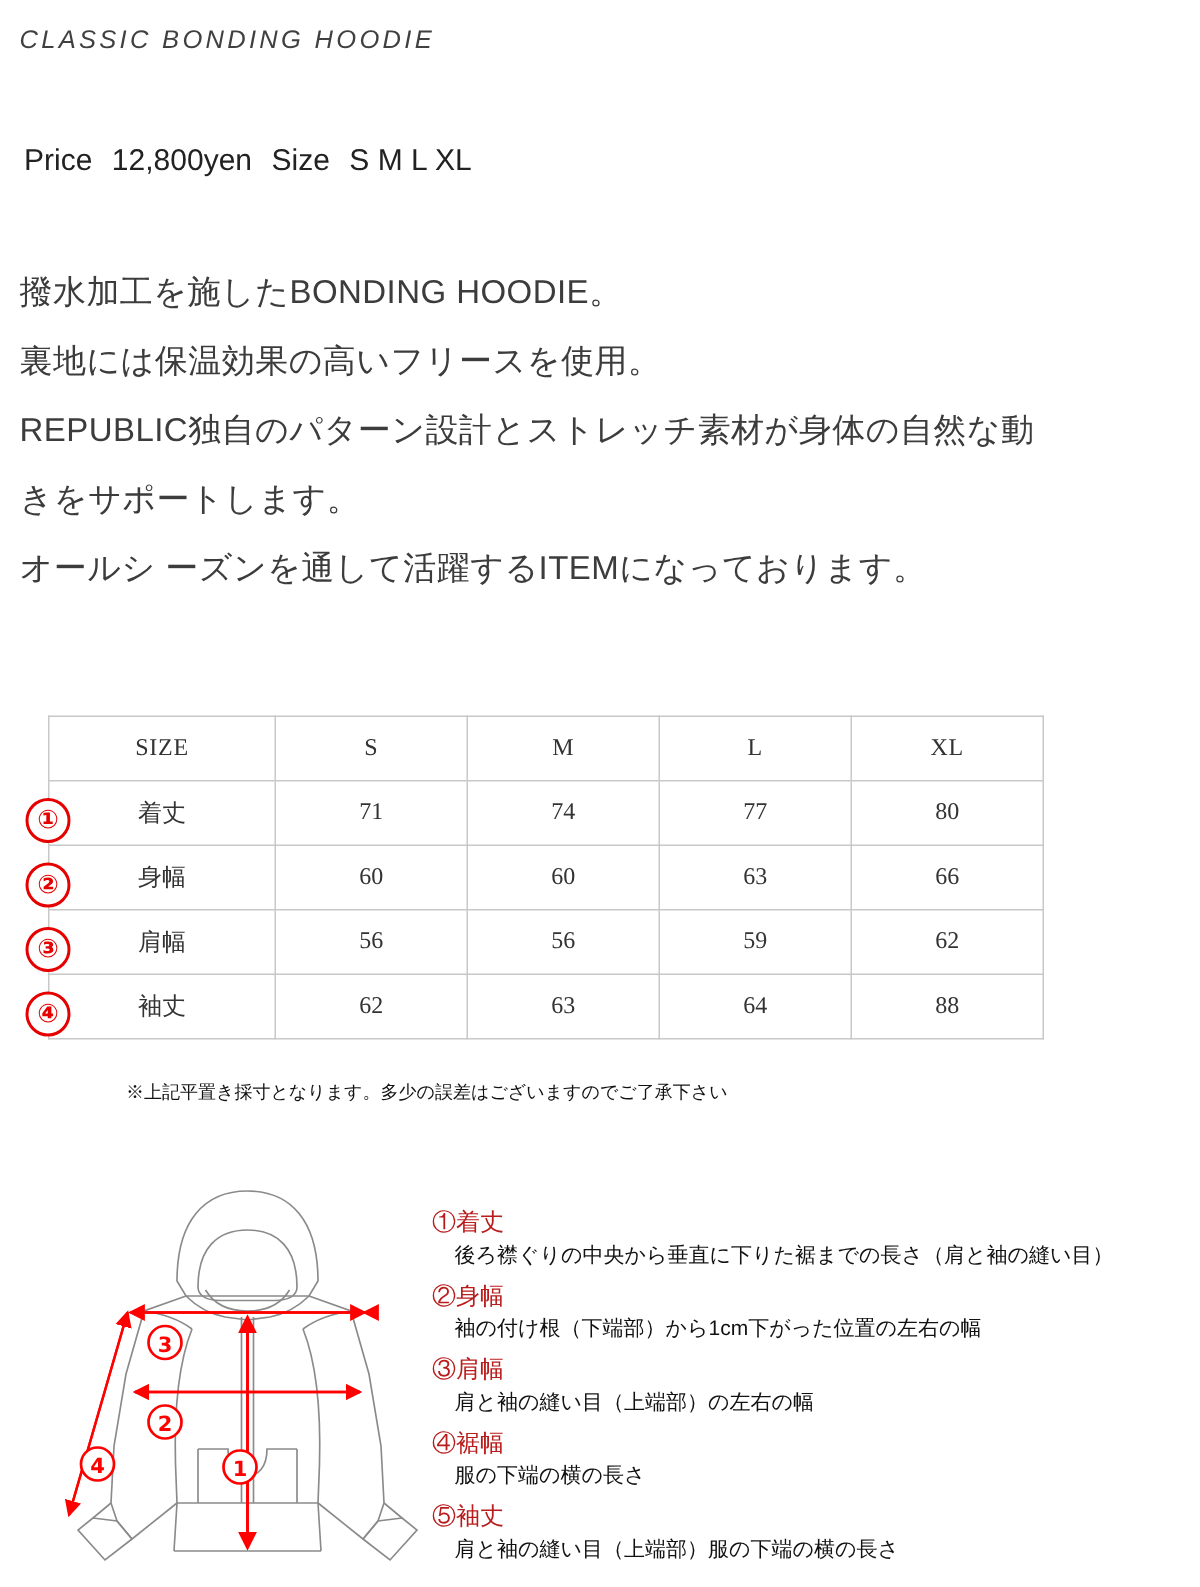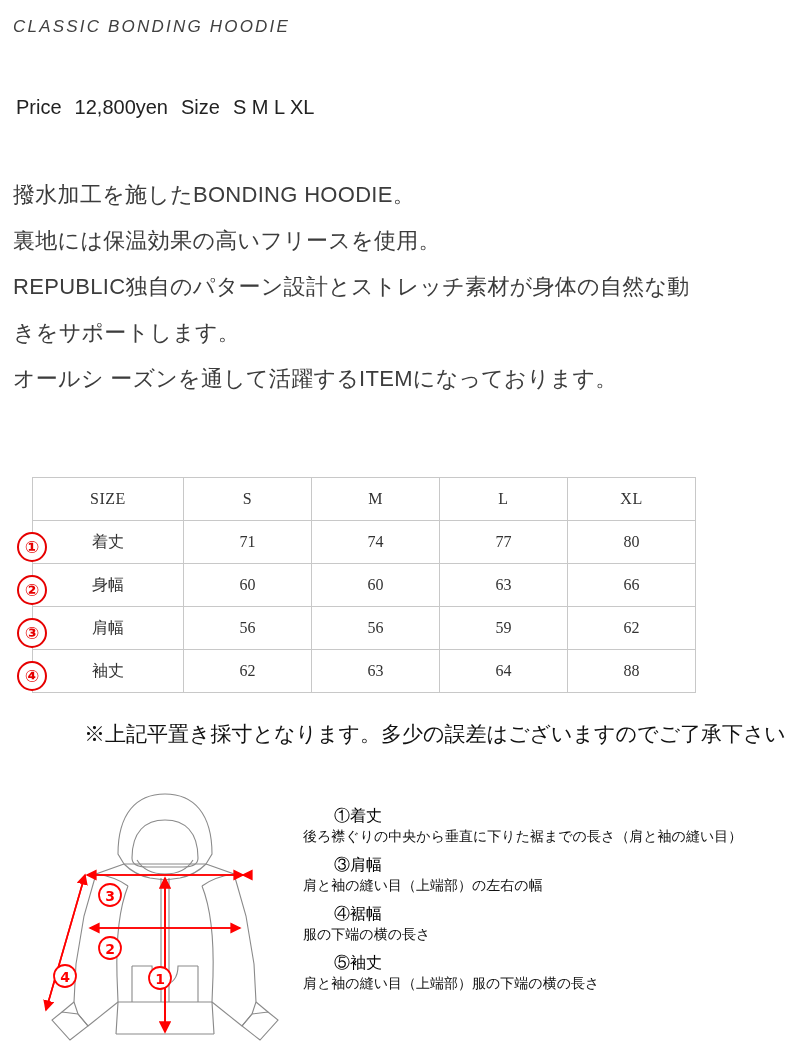--- a/index.html
+++ b/index.html
@@ -97,21 +97,21 @@
     line-height: 26px;
     text-align: center;
     background: #ffffff;
     z-index: 5;
   }
 
   
   #table-note {
     position: absolute;
     left: 84px; top: 720px;
-    font-size: 21px;
+    font-size: 12px;
     color: #111111;
     white-space: nowrap;
   }
 
   
   #hoodie-diagram {
     position: absolute;
     left: 40px; top: 788px;
     width: 250px; height: 270px;
   }
@@ -119,24 +119,23 @@
 
   
   #measurement-legend {
     position: absolute;
     left: 288px; top: 806px;
     width: 500px;
   }
   .legend-item { margin-bottom: 9px; }
   .legend-title {
     font-size: 16px;
-    color: #000000;
+    color: #b91c1c;
     line-height: 20px;
     white-space: nowrap;
-    margin-left: 46px;
   }
   .legend-desc {
     font-size: 14px;
     color: #111111;
     line-height: 20px;
     padding-left: 15px;
     white-space: nowrap;
   }
 </style>
 </head>
@@ -299,20 +298,24 @@
     </g>
   </svg>
 </div>
 
 <div id="measurement-legend">
   <div class="legend-item">
     <div class="legend-title">①着丈</div>
     <div class="legend-desc">後ろ襟ぐりの中央から垂直に下りた裾までの長さ（肩と袖の縫い目）</div>
   </div>
   <div class="legend-item">
+    <div class="legend-title">②身幅</div>
+    <div class="legend-desc">袖の付け根（下端部）から1cm下がった位置の左右の幅</div>
+  </div>
+  <div class="legend-item">
     <div class="legend-title">③肩幅</div>
     <div class="legend-desc">肩と袖の縫い目（上端部）の左右の幅</div>
   </div>
   <div class="legend-item">
     <div class="legend-title">④裾幅</div>
     <div class="legend-desc">服の下端の横の長さ</div>
   </div>
   <div class="legend-item">
     <div class="legend-title">⑤袖丈</div>
     <div class="legend-desc">肩と袖の縫い目（上端部）服の下端の横の長さ</div>

